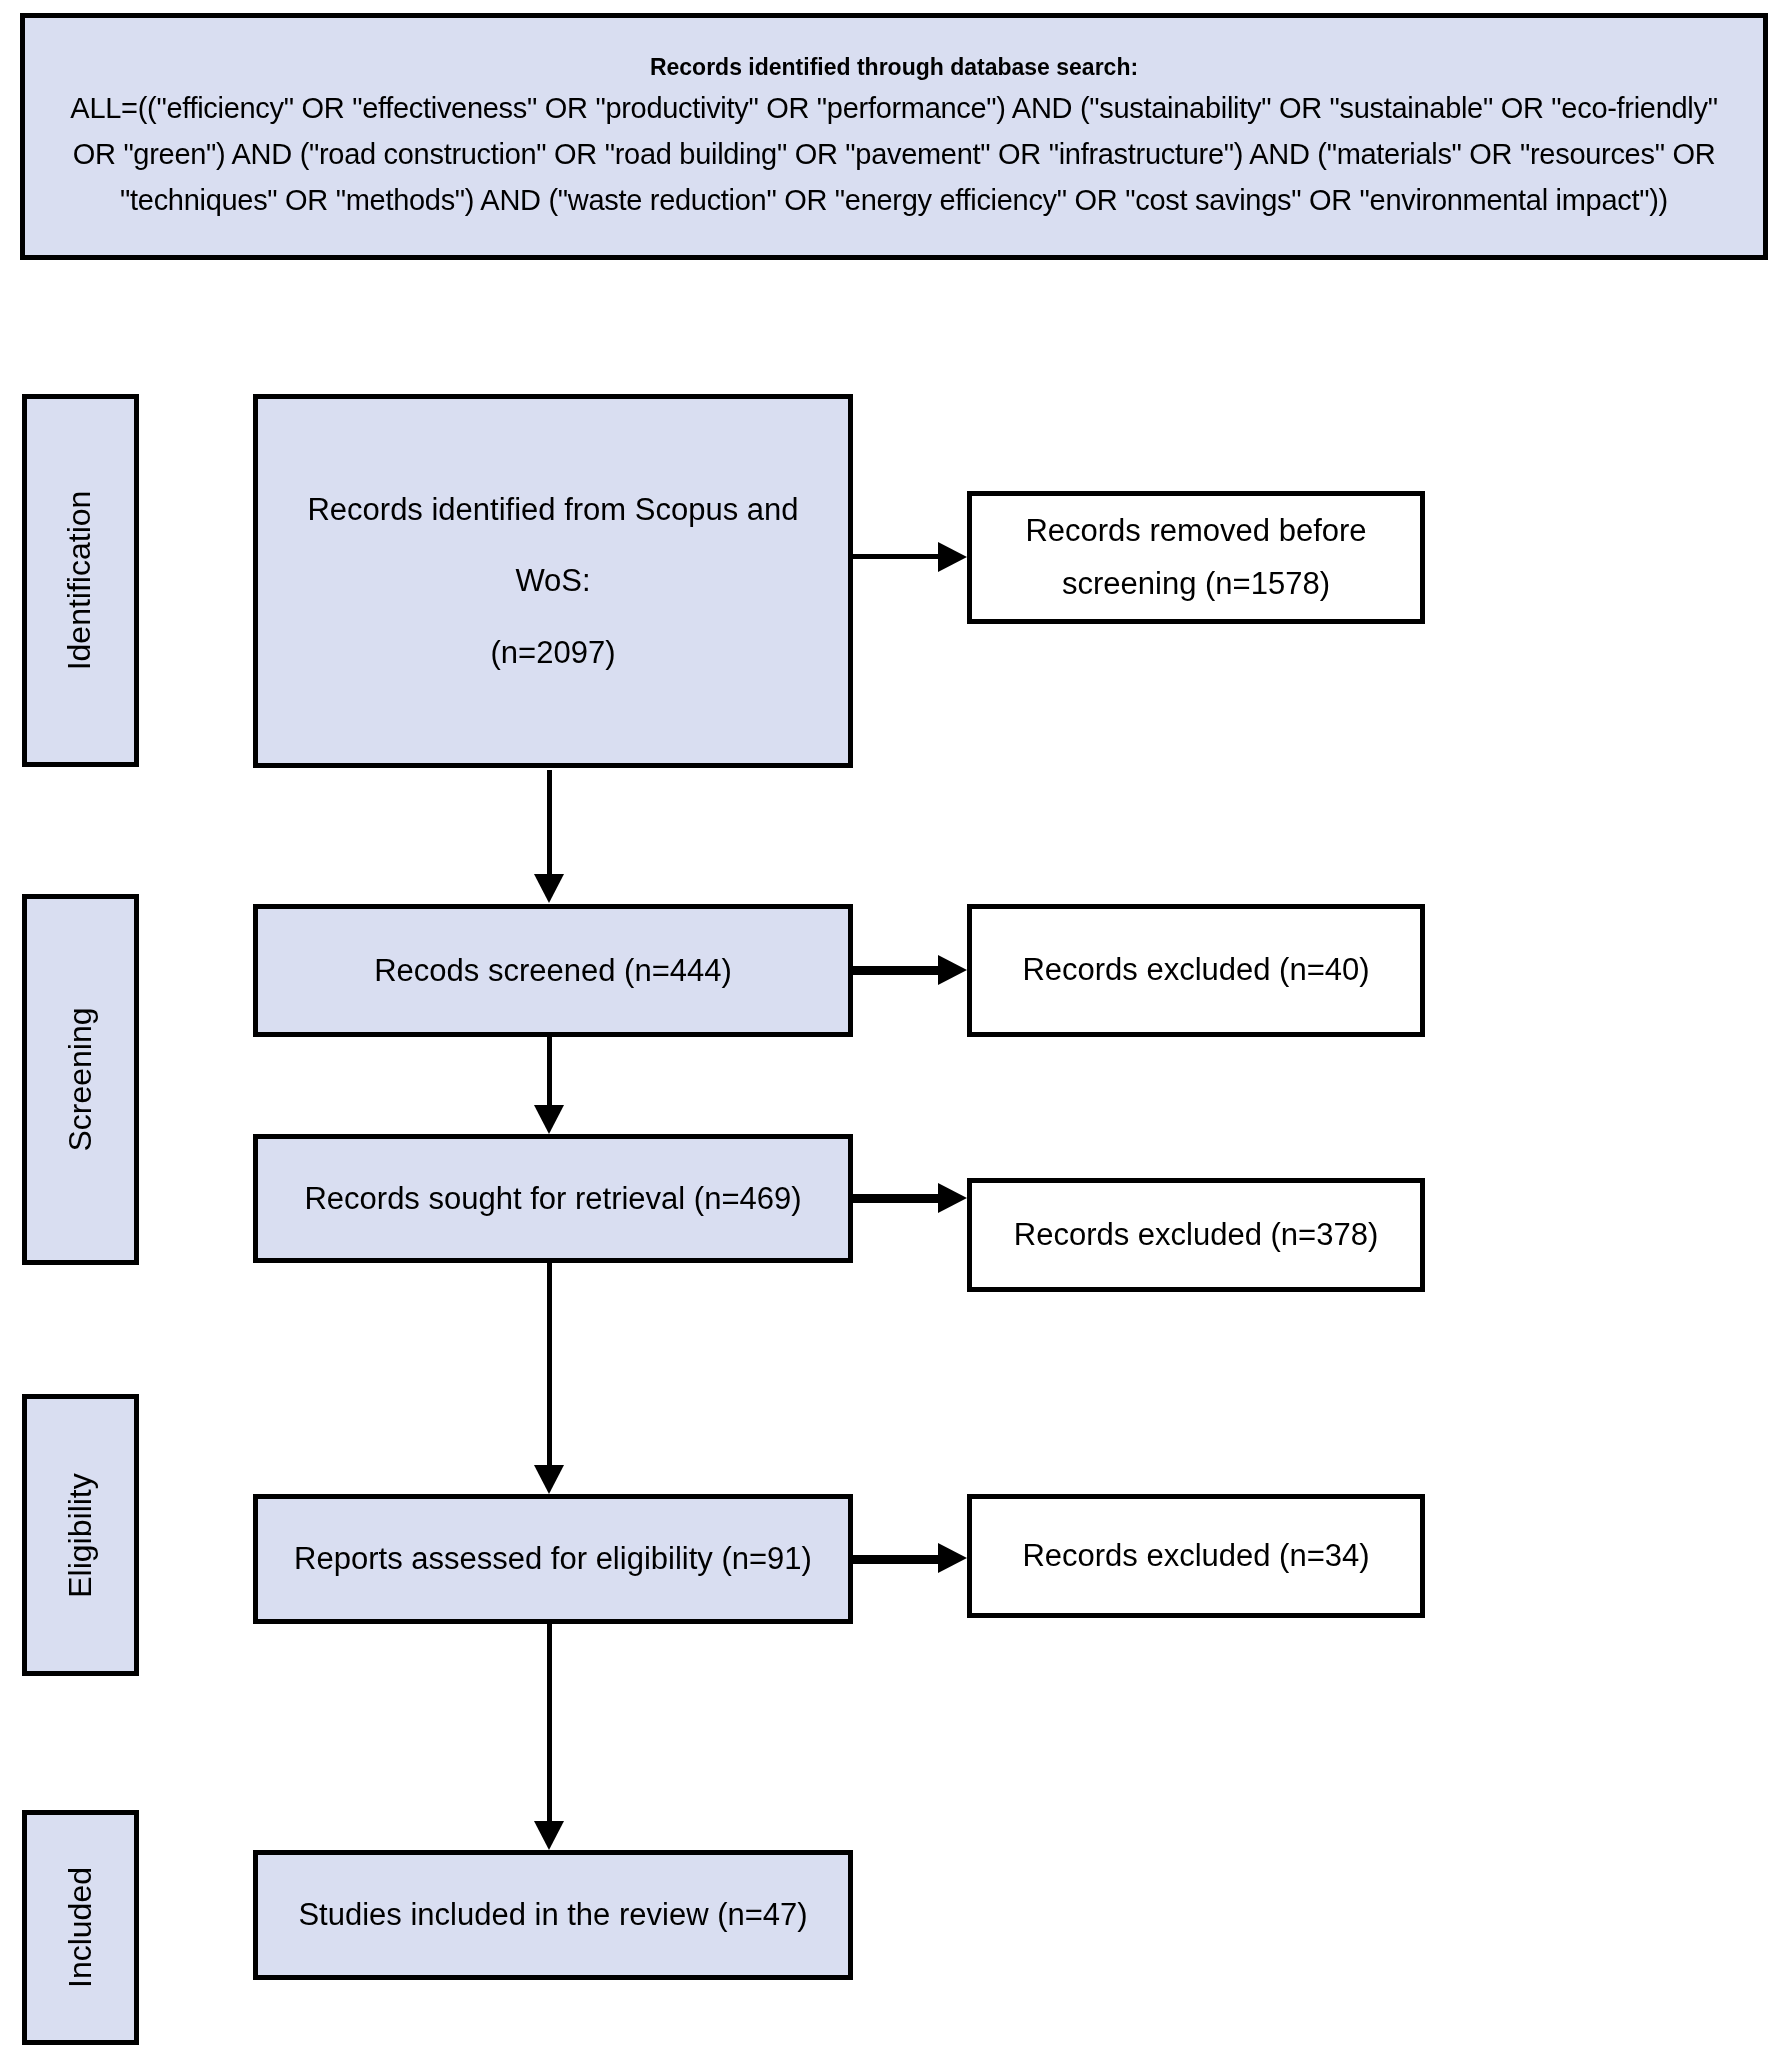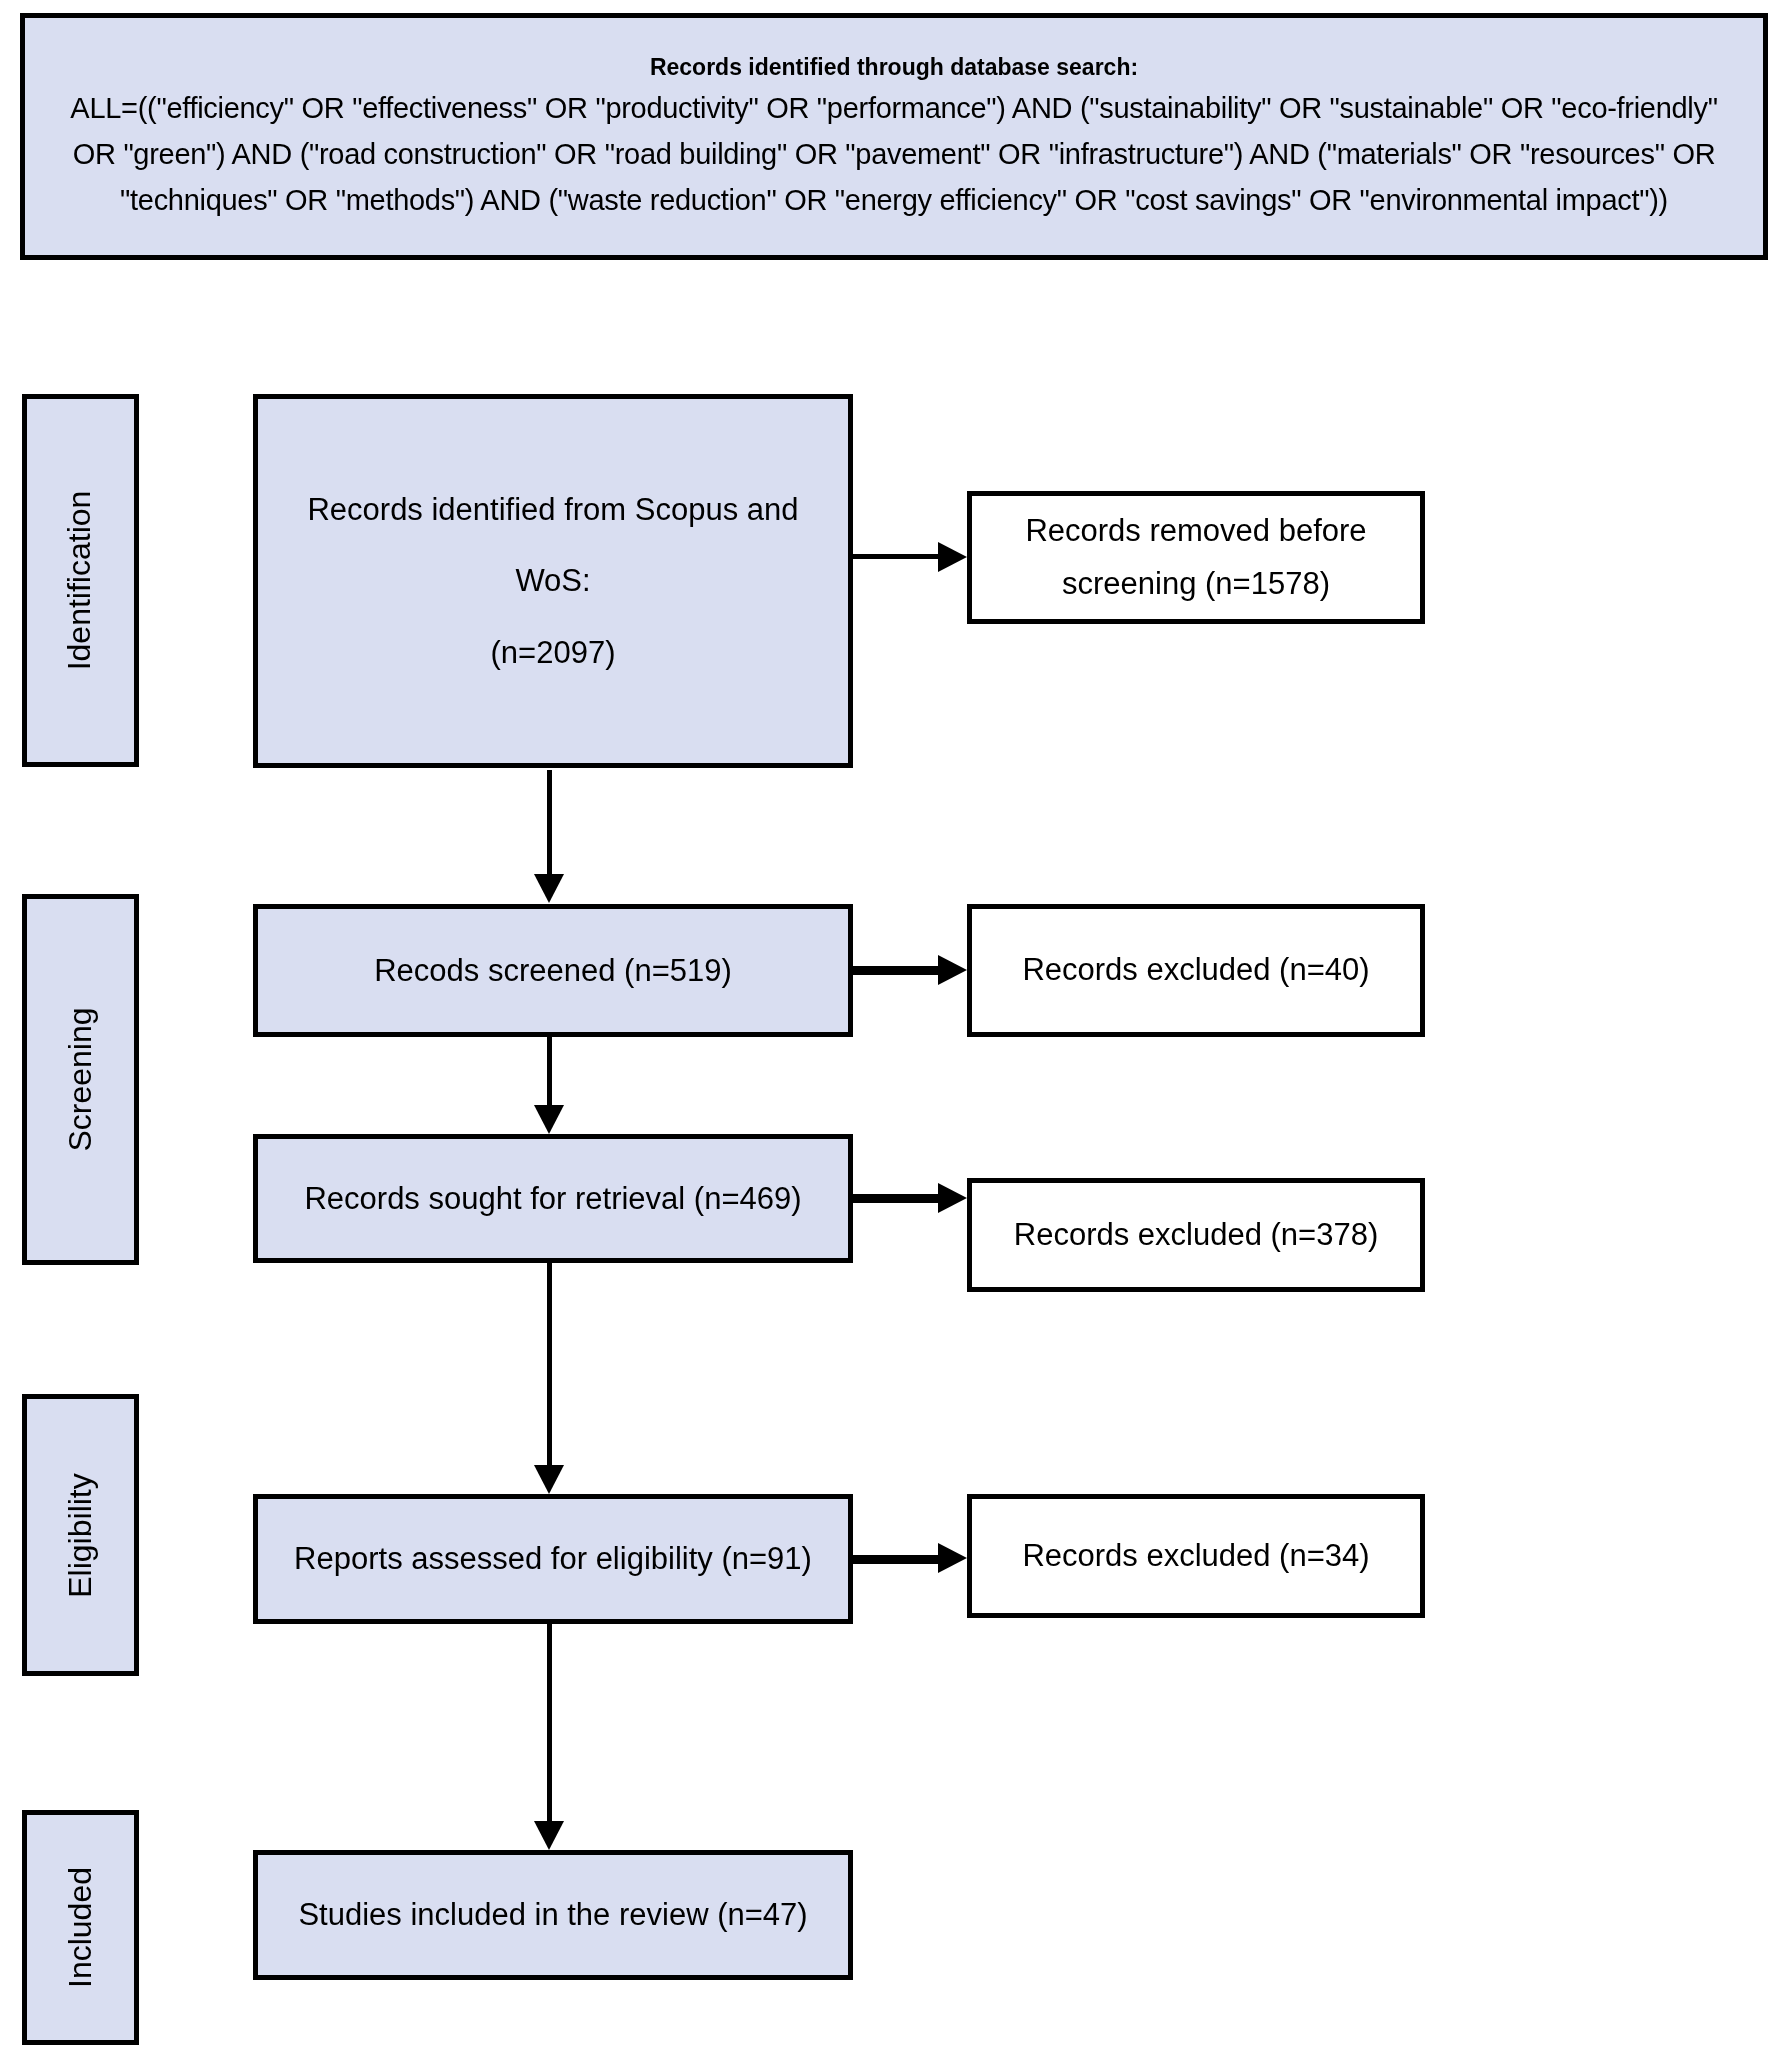--- a/index.html
+++ b/index.html
@@ -107,21 +107,21 @@
   </div>
   <div class="box fill stage stage-included">
     <span class="rot">Included</span>
   </div>
 
   <div class="box fill flowbox flow-identified">
     <div>Records identified from Scopus and WoS:</div>
     <div>(n=2097)</div>
   </div>
   <div class="box fill flowbox flow-screened">
-    <div>Recods screened (n=519)</div>
+    <div>Recods screened (n=444)</div>
   </div>
   <div class="box fill flowbox flow-retrieval">
     <div>Records sought for retrieval (n=469)</div>
   </div>
   <div class="box fill flowbox flow-assessed">
     <div>Reports assessed for eligibility (n=91)</div>
   </div>
   <div class="box fill flowbox flow-included">
     <div>Studies included in the review (n=47)</div>
   </div>

